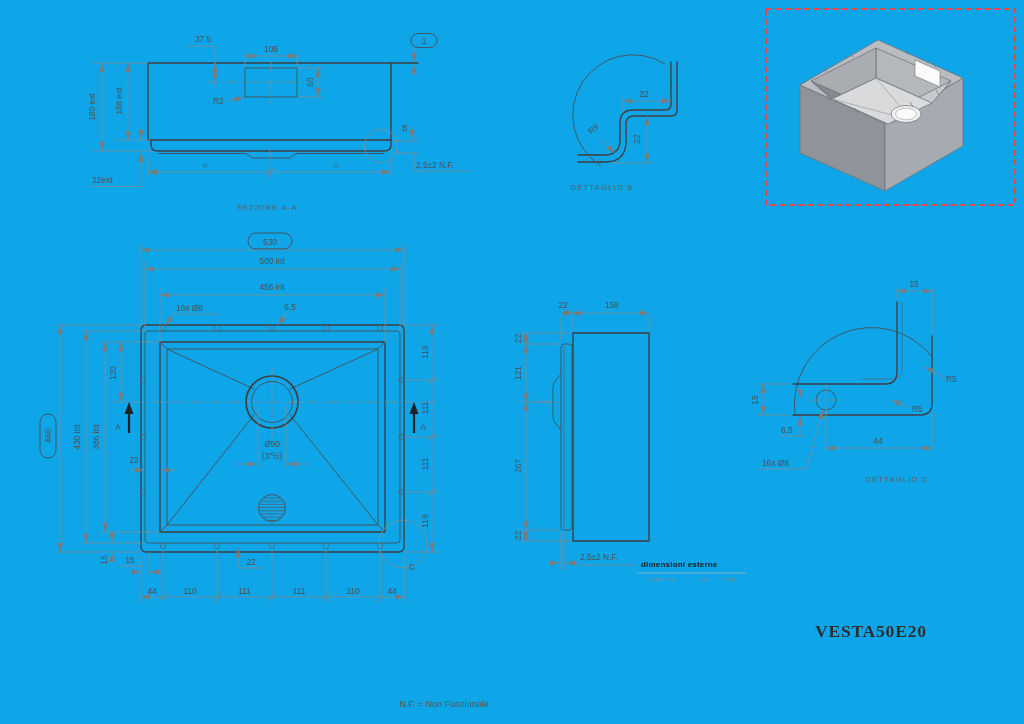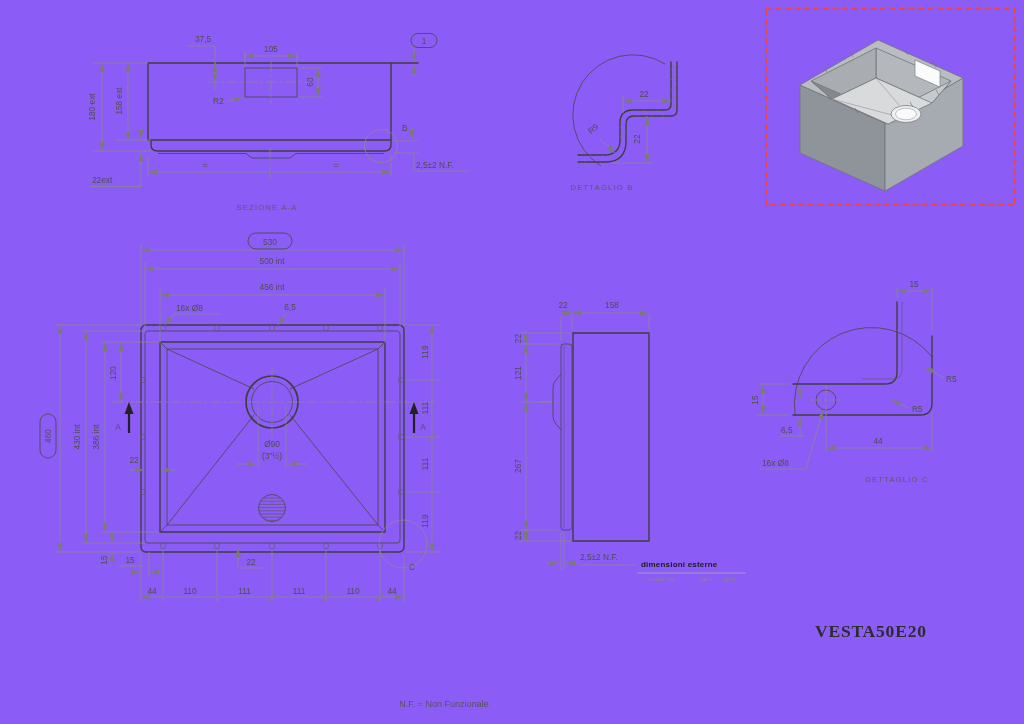--- a/index.html
+++ b/index.html
@@ -1,16 +1,16 @@
 <!DOCTYPE html>
 <html><head>
 <meta charset="utf-8">
 <style>
   html,body{margin:0;padding:0;background:#ffffff;}
-  .page{position:relative;width:1024px;height:724px;background:#8b5cf6;overflow:hidden;
+  .page{position:relative;width:1024px;height:724px;background:#0ea5e9;overflow:hidden;
         font-family:"Liberation Sans",sans-serif;}
   svg text{font-family:"Liberation Sans",sans-serif;font-size:8.3px;fill:#4f4f4f;}
   .mid{text-anchor:middle;}
   .g{stroke:#3e3e3e;stroke-width:1.35;fill:none;stroke-linejoin:round;stroke-linecap:round;}
   .g1{stroke:#4a4a4a;stroke-width:0.85;fill:none;stroke-linejoin:round;}
   .g0{stroke:#5a5a5a;stroke-width:0.6;fill:none;}
   .d{stroke:#8c8c8c;stroke-width:0.75;fill:none;}
   .cl{stroke:#8c8c8c;stroke-width:0.75;fill:none;stroke-dasharray:11 3 2.5 3;}
   .tk{stroke:#7a7a7a;stroke-width:0.9;fill:none;}
   .h{stroke:#777;stroke-width:0.55;fill:none;}

